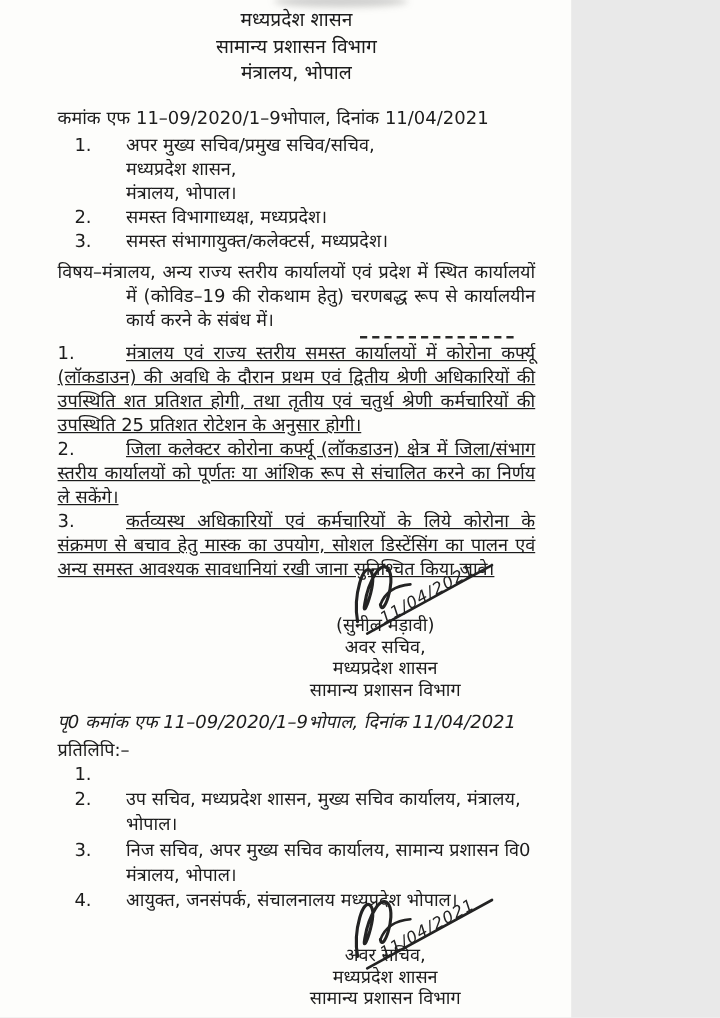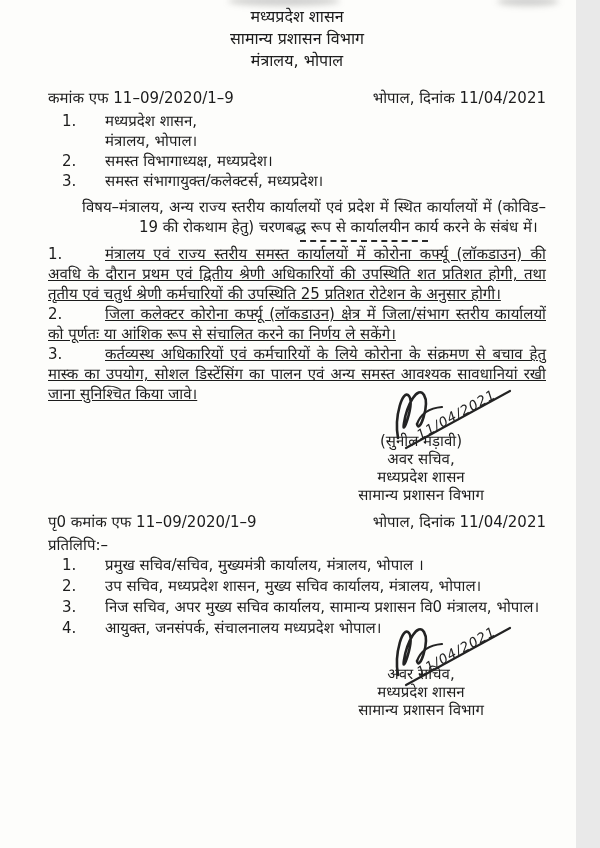--- a/index.html
+++ b/index.html
@@ -1,58 +1,58 @@
 <!DOCTYPE html>
 <html><head>
 <meta charset="utf-8">
 <style>
   * { margin:0; padding:0; box-sizing:border-box; }
   html,body { width:600px; height:848px; background:#e9e9e9; }
   body { font-family:"DejaVu Sans", sans-serif; }
   .page{
-    position:relative; width:576px; height:848px; overflow:hidden;
+    position:relative; width:476px; height:848px; overflow:hidden;
     background:#fdfdfb; color:#1c1c1c;
     padding:6px 30px 0 48px;
     font-size:15px; line-height:20px;
   }
   .smudge{ position:absolute; border-radius:50%; filter:blur(3px); background:rgba(90,90,90,.28); }
   .smudge.s1{ left:228px; top:-4px; width:112px; height:10px; }
   .smudge.s2{ left:497px; top:-3px; width:62px; height:9px; }
 
   .doc-header{ text-align:center; font-size:16px; line-height:22px; margin-bottom:16px; }
   .doc-header .u{ text-underline-offset:3px; }
 
-  .ref-row{ display:flex; justify-content:space-between; margin-bottom:3px; }
+  .ref-row{ display:flex; margin-bottom:3px; }
 
   .list-item{ display:flex; padding-left:14px; }
   .list-item .no{ width:43px; flex:none; }
   .list-item .li-text{ flex:1; }
 
   .subject{ margin-top:6px; padding-left:57px; text-indent:-57px;
-            text-align:justify; text-align-last:left;margin-left:34px; }
+            text-align:justify; text-align-last:left; }
 
   .sep{ width:128px; margin:3px auto 2px auto; border-top:2.5px dashed #2a2a2a; margin-left:252px; }
 
   .opening{ text-indent:57px; text-align:justify; text-align-last:left; margin-top:2px; }
 
   .pt{ text-align:justify; text-align-last:left;text-decoration:underline; }
   .pt .no{ display:inline-block; width:57px; }
 
   .sig-wrap{ position:relative; width:242px; margin:2px 4px 0 auto;
              text-align:center; font-size:15px; line-height:18px; }
   .sig-wrap.mid{ padding-top:26px; }
   .sig-wrap.bottom{ padding-top:24px; }
   .sig-svg{ position:absolute; right:6px; overflow:visible; }
   .sig-wrap.mid .sig-svg{ top:-26px; }
   .sig-wrap.bottom .sig-svg{ top:-24px; }
   .sig-svg path{ fill:none; stroke:#232323; stroke-linecap:round; }
   .sig-svg text{ fill:#232323; font-size:13.5px; font-style:italic;
                  font-family:"DejaVu Sans", sans-serif; letter-spacing:1px; }
 
-  .ref2{ margin-top:8px; }
+  .ref2{ margin-top:8px;font-style:italic; }
   .cc .list-item{ line-height:21px; }
 </style>
 </head>
 <body>
 
 <div class="page">
   <div class="smudge s1"></div>
   <div class="smudge s2"></div>
 
   <div class="doc-header">
@@ -64,20 +64,21 @@
   <div class="ref-row">
     <span>कमांक  एफ 11–09/2020/1–9</span>
     <span>भोपाल, दिनांक 11/04/2021</span>
   </div>
 
 
   <div>
     <div class="list-item">
       <span class="no">1.</span>
       <div class="li-text">
+        <div>अपर मुख्य सचिव/प्रमुख सचिव/सचिव,</div>
         <div>मध्यप्रदेश शासन,</div>
         <div>मंत्रालय, भोपाल।</div>
       </div>
     </div>
     <div class="list-item">
       <span class="no">2.</span>
       <div class="li-text">
         <div>समस्त विभागाध्यक्ष, मध्यप्रदेश।</div>
       </div>
     </div>
@@ -114,21 +115,20 @@
   <div class="ref-row ref2">
     <span>पृ0 कमांक  एफ 11–09/2020/1–9</span>
     <span>भोपाल, दिनांक 11/04/2021</span>
   </div>
 
   <div>प्रतिलिपि:–</div>
 
   <div class="cc">
     <div class="list-item">
       <span class="no">1.</span>
-      <div class="li-text">प्रमुख सचिव/सचिव, मुख्यमंत्री कार्यालय, मंत्रालय, भोपाल ।</div>
     </div>
     <div class="list-item">
       <span class="no">2.</span>
       <div class="li-text">उप सचिव, मध्यप्रदेश शासन, मुख्य सचिव कार्यालय, मंत्रालय, भोपाल।</div>
     </div>
     <div class="list-item">
       <span class="no">3.</span>
       <div class="li-text">निज सचिव, अपर मुख्य सचिव कार्यालय, सामान्य प्रशासन वि0 मंत्रालय, भोपाल।</div>
     </div>
     <div class="list-item">

